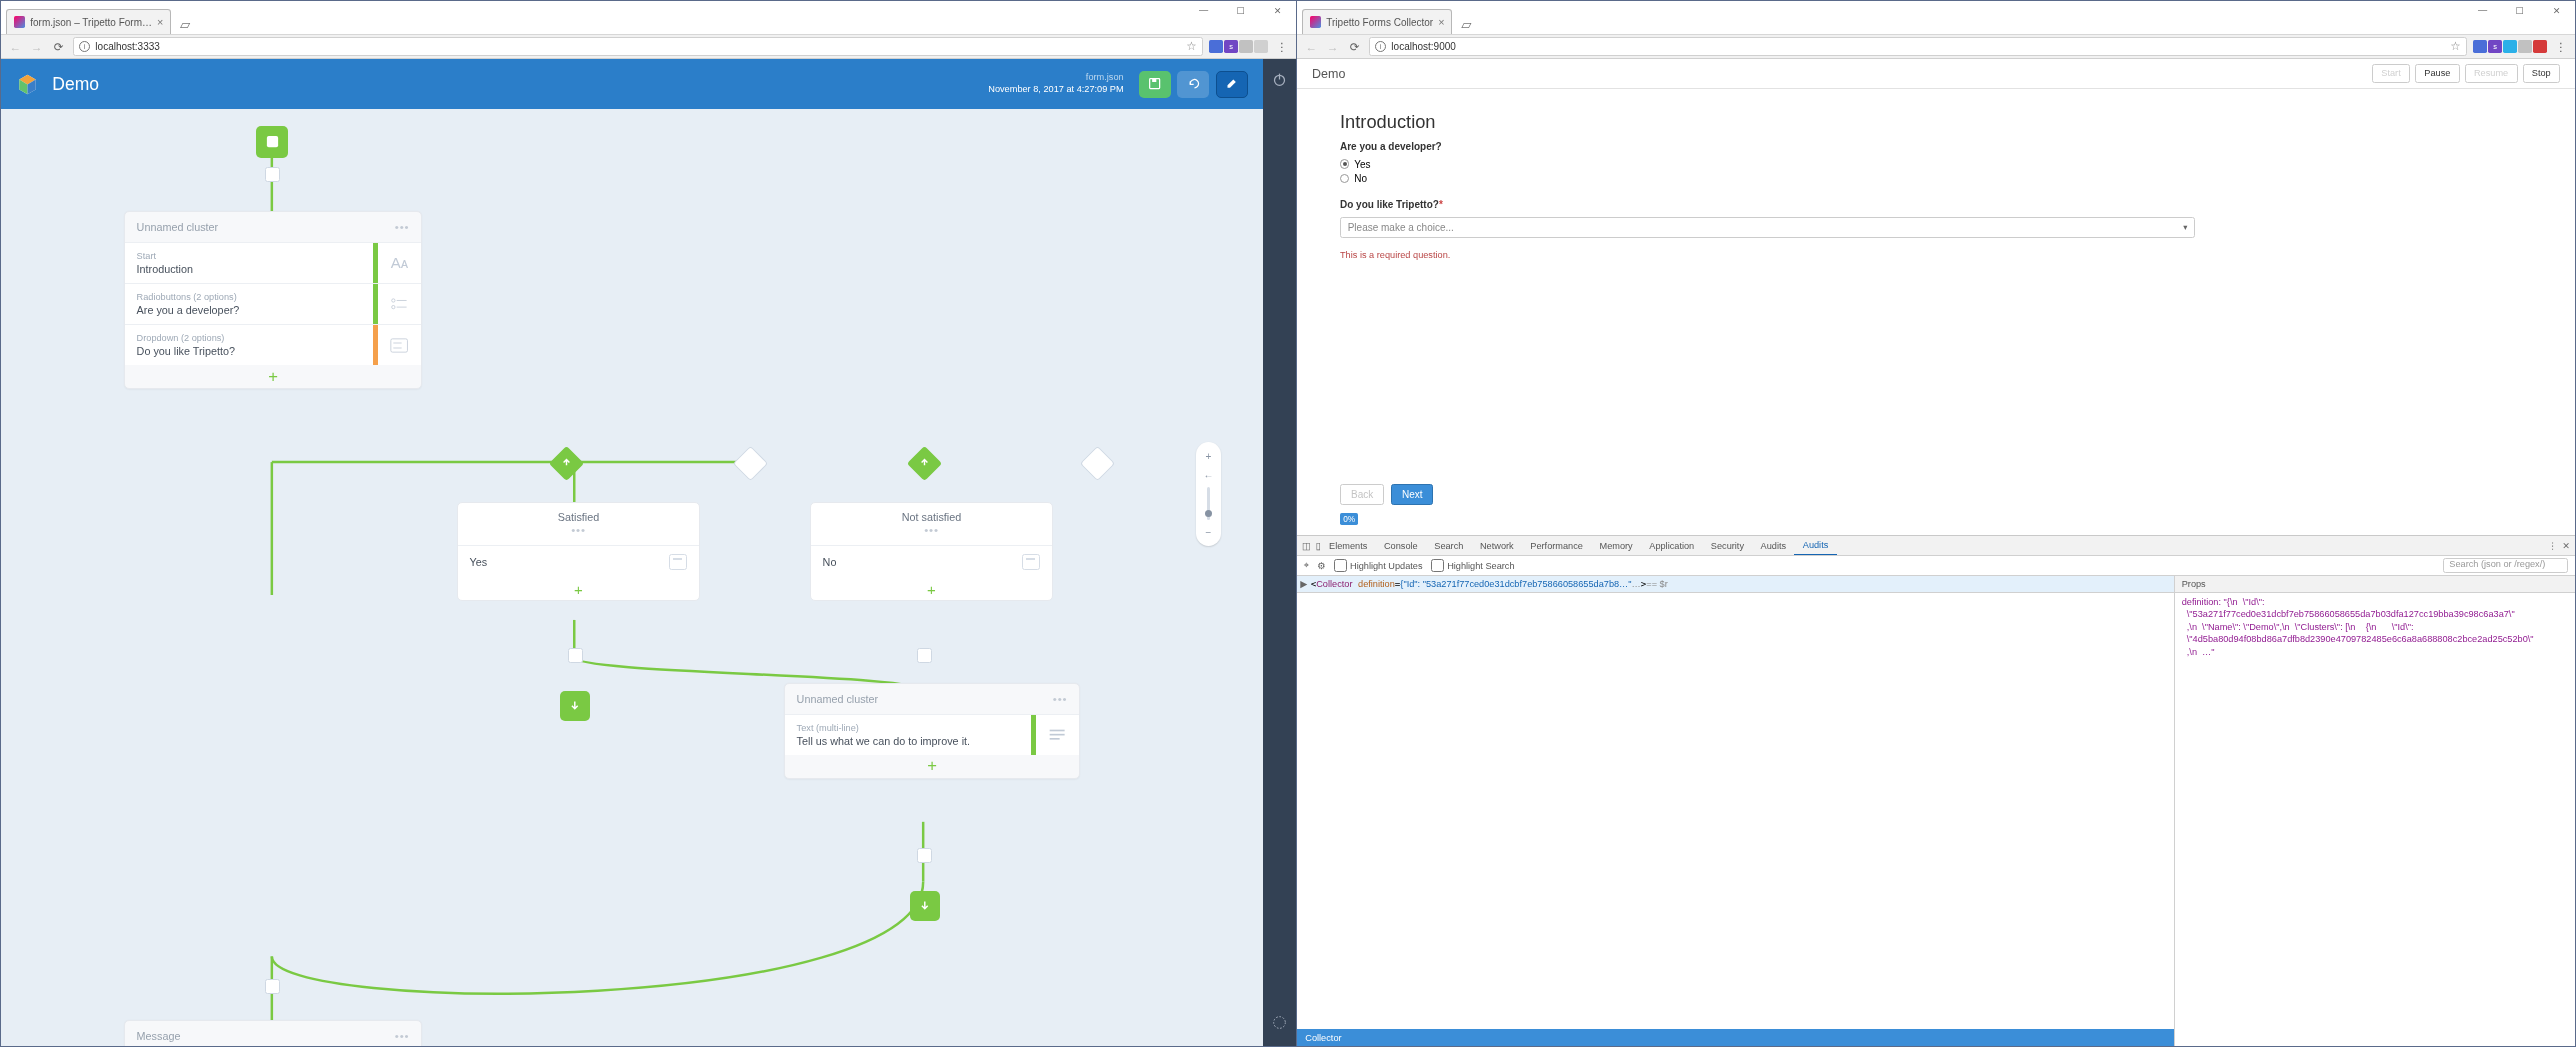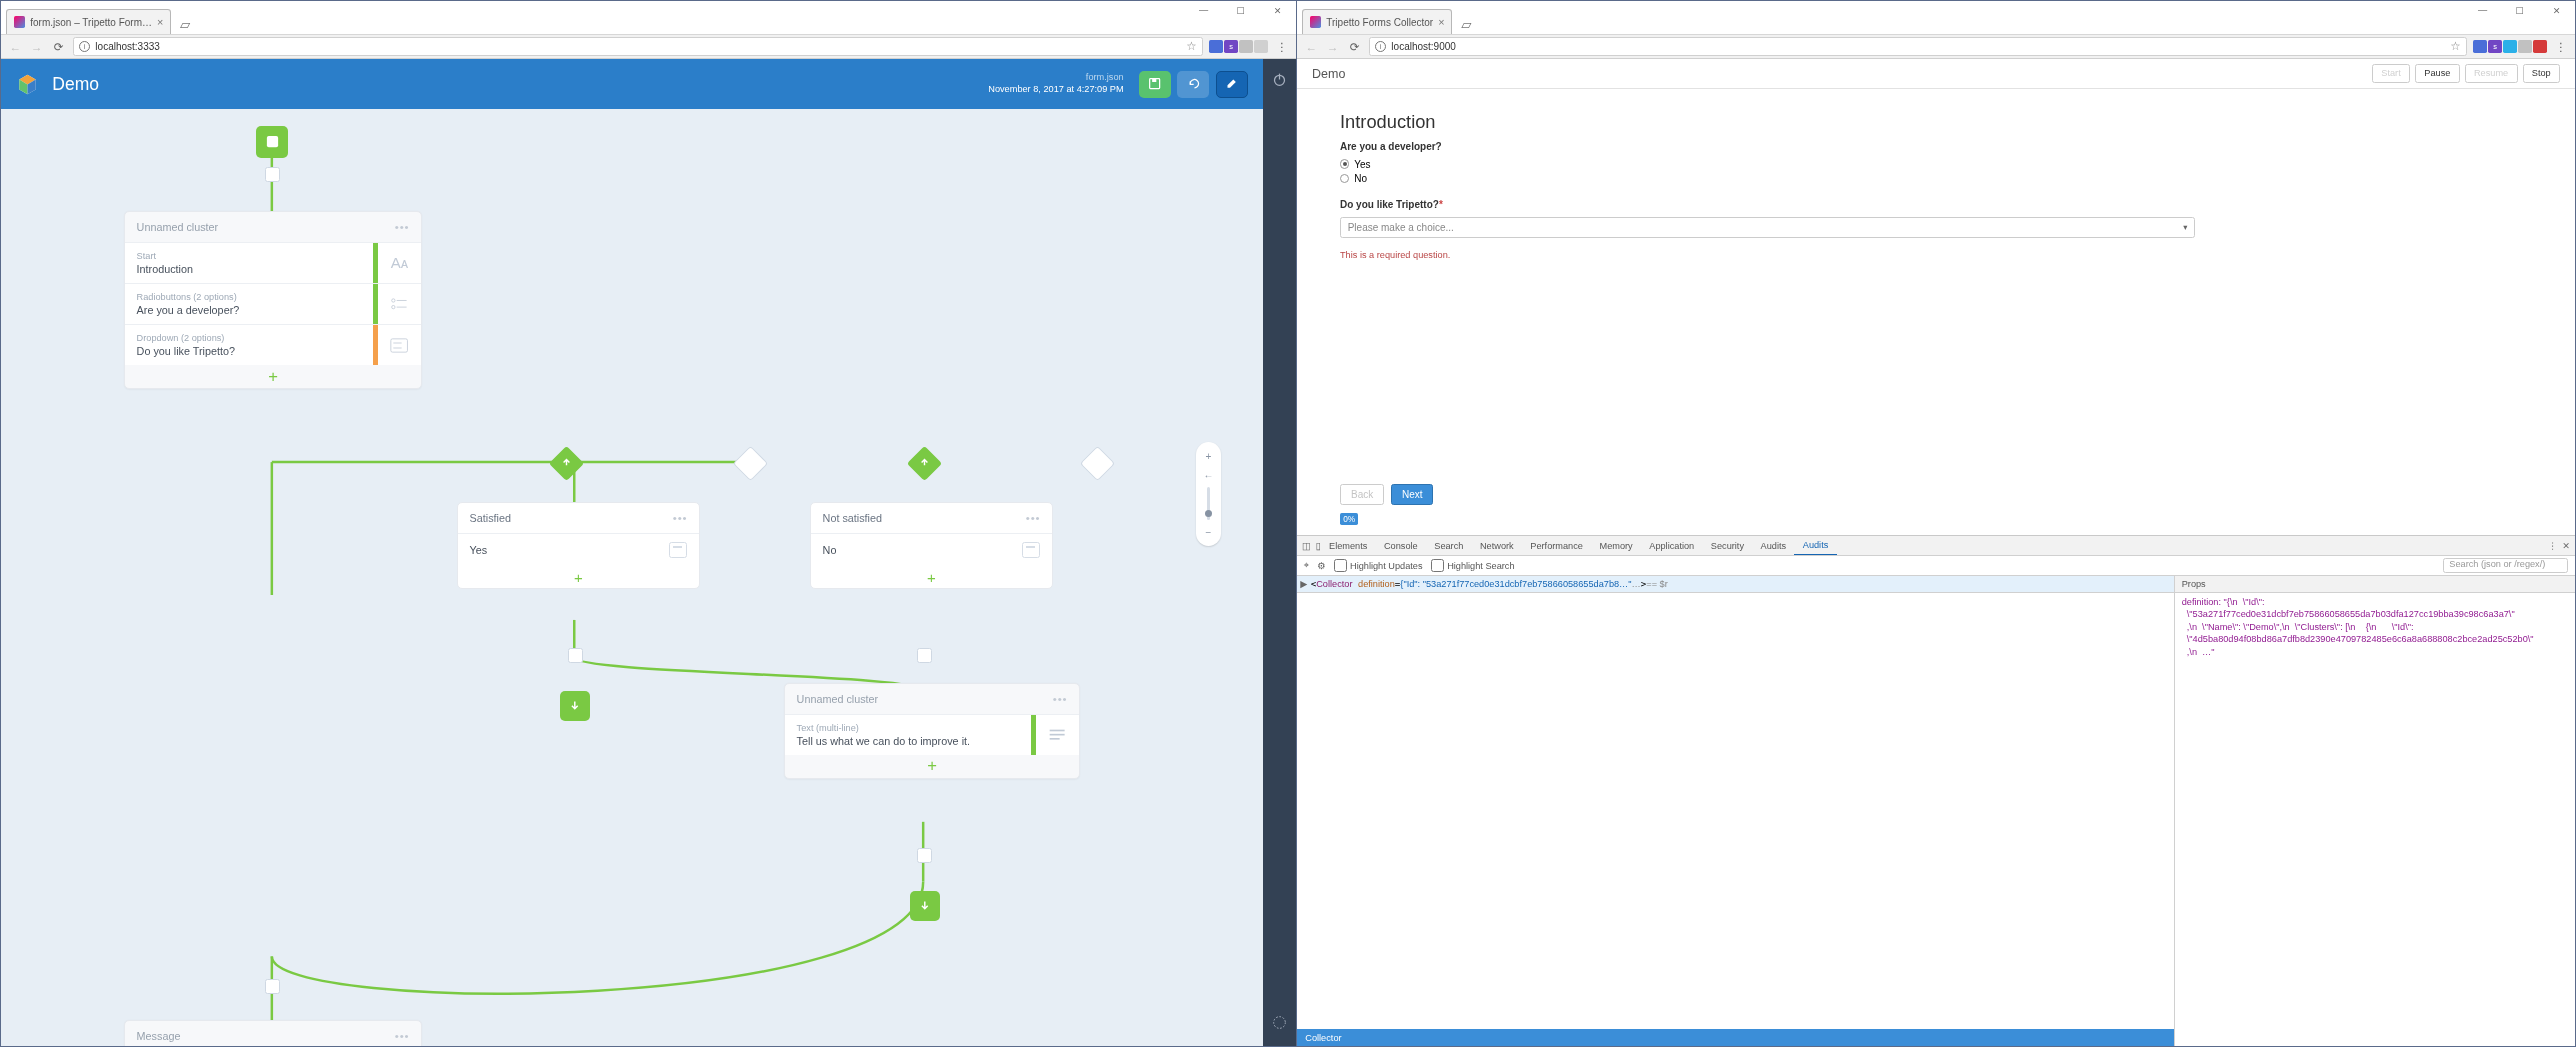--- a/index.html
+++ b/index.html
@@ -63,21 +63,21 @@
 .cluster-row .accent { width: 5px; background: #7ac943; }
 .cluster-row .accent.orange { background: #f5a04b; }
 .cluster-row .ico { width: 43px; display: flex; align-items: center; justify-content: center; color: #c1cad6; }
 
 .diamond { position: absolute; width: 25px; height: 25px; transform: rotate(45deg); border-radius: 3.3px; }
 .diamond.fill { background: #7ac943; display: flex; align-items: center; justify-content: center; }
 .diamond.fill svg { transform: rotate(-45deg); width: 11.6px; height: 11.6px; fill: #fff; }
 .diamond.hollow { background: #fff; border: 1.7px solid #cfd8e3; }
 
 .branch-card { position: absolute; width: 243px; background: #fff; border: 0.8px solid #e6e9ee; border-radius: 5px; }
-.branch-header { display: flex; align-items: center; justify-content: space-between; padding: 8.3px 11.6px; font-size: 10.8px; color: #6a7482; }
+.branch-header { display: flex; align-items: center; justify-content: space-between; padding: 8.3px 11.6px; font-size: 10.8px; color: #6a7482; flex-direction: column; }
 .branch-row { border-top: 0.8px solid #eceff3; display: flex; align-items: center; padding: 8.3px 11.6px; font-size: 10.8px; color: #47505c; }
 .branch-row .box-ico { margin-left: auto; width: 18.3px; height: 16.6px; border: 0.8px solid #d6dde6; border-radius: 2.5px; position: relative; }
 .branch-row .box-ico:after { content:""; position:absolute; left:3.3px; top:3.3px; width:8.3px; height:1.7px; background:#d6dde6; }
 .branch-add { height: 21.6px; display:flex; align-items:center; justify-content:center; color:#7ac943; font-size:15px; }
 
 .end-node { position: absolute; width: 30px; height: 30px; background: #7ac943; border-radius: 5px; display:flex; align-items:center; justify-content:center; }
 .end-node svg { width: 11.6px; height: 11.6px; fill: #fff; }
 
 .right-rail { width: 33px; background: #334154; display: flex; flex-direction: column; align-items: center; padding-top: 12.5px; gap: 374px; }
 .rail-icon { color: #a7b0bf; }

